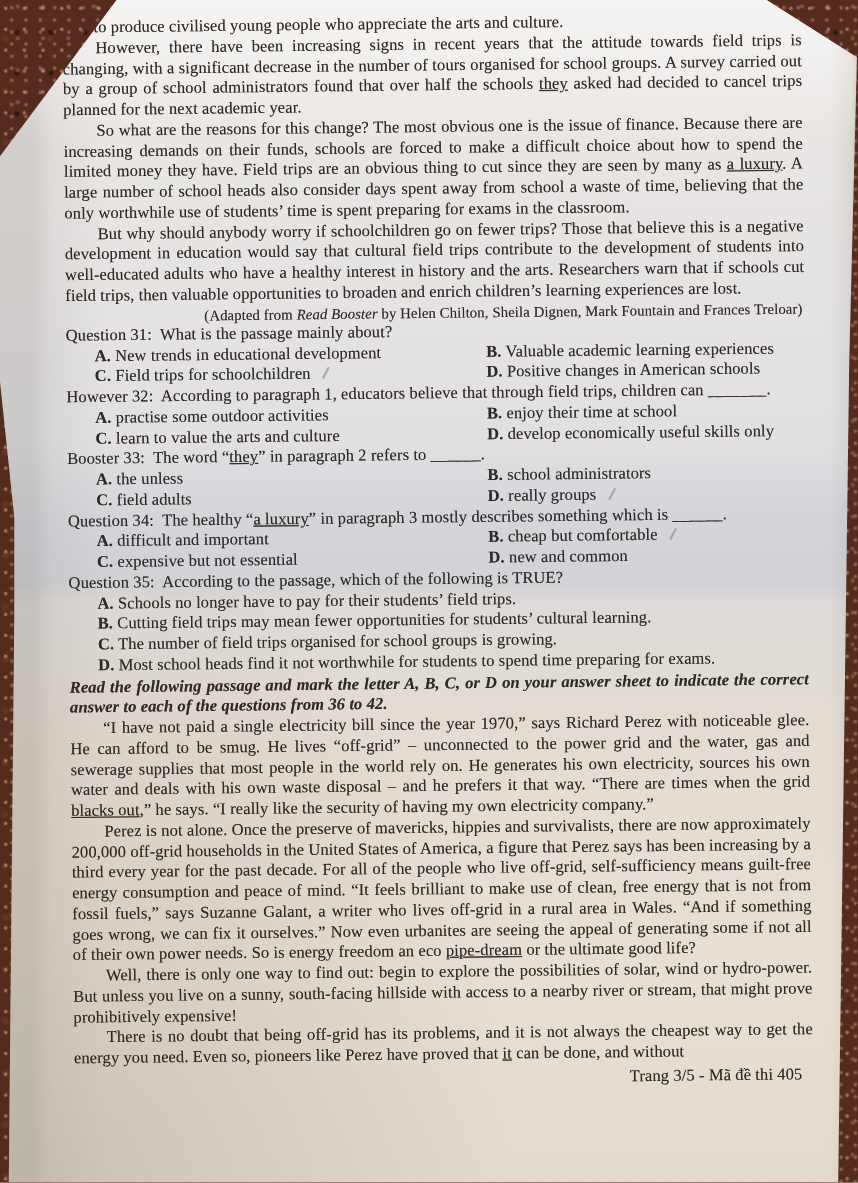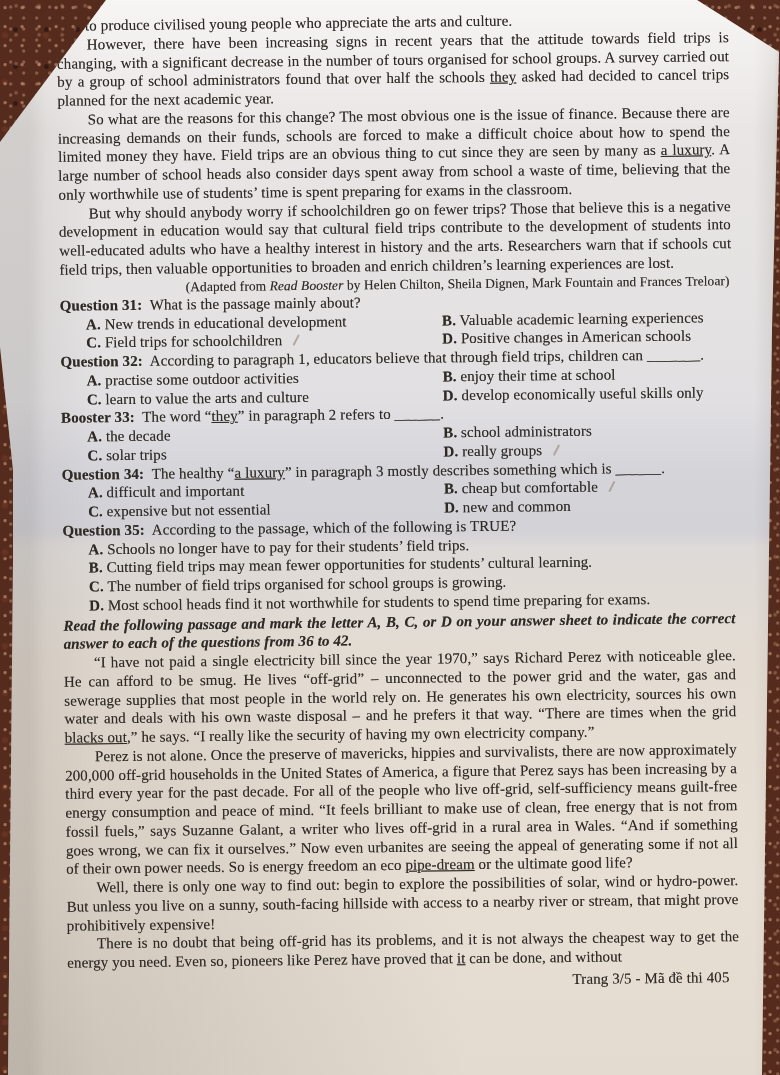--- a/index.html
+++ b/index.html
@@ -38,21 +38,21 @@
     padding:13px 46px 0 62px;
     transform:rotate(-0.65deg);transform-origin:390px 500px;
     font-size:15px;line-height:1.25;color:#2e2a26;text-align:justify;
     letter-spacing:.1px;text-shadow:0 0 .4px rgba(60,54,48,.55);
   }
   p{margin:0;}
   .indent{text-indent:30px;}
   .kw{font-weight:normal;text-decoration:underline;}
   .credit{text-align:right;font-size:13.4px;padding-right:2px;line-height:1.3;}
   .stem{margin:0;}
-  .q-label{font-weight:bold;}
+  .q-label{font-weight:normal;}
   .opts{padding-left:26px;display:grid;grid-template-columns:348px 1fr;column-gap:8px;text-align:left;}
   .opts.stack{display:block;}
   .opt{white-space:normal;}
   .opt b{font-weight:bold;}
   .instruction{font-weight:bold;font-style:italic;margin-top:1px;}
   .footer-line{text-align:right;padding-right:10px;margin-top:3px;font-size:15px;}
   .pencil{display:inline-block;width:12px;height:2px;background:#a39b8d;border-radius:1px;
           transform:rotate(-62deg);margin:0 0 4px 8px;opacity:.8;vertical-align:baseline;}
 </style>
 </head>
@@ -79,35 +79,35 @@
       <p class="stem"><b class="q-label">Question 31:</b>&nbsp; <span>What is the passage mainly about?</span></p>
       <div class="opts">
         <div class="opt"><b>A.</b> <span>New trends in educational development</span></div>
         <div class="opt"><b>B.</b> <span>Valuable academic learning experiences</span></div>
         <div class="opt"><b>C.</b> <span>Field trips for schoolchildren</span><span class="pencil"></span></div>
         <div class="opt"><b>D.</b> <span>Positive changes in American schools</span></div>
       </div>
     </div>
 
     <div>
-      <p class="stem"><b class="q-label">Question 32:</b>&nbsp; <span>According to paragraph 1, educators believe that through field trips, children can _______.</span></p>
+      <p class="stem"><b class="q-label">However 32:</b>&nbsp; <span>According to paragraph 1, educators believe that through field trips, children can _______.</span></p>
       <div class="opts">
         <div class="opt"><b>A.</b> <span>practise some outdoor activities</span></div>
         <div class="opt"><b>B.</b> <span>enjoy their time at school</span></div>
         <div class="opt"><b>C.</b> <span>learn to value the arts and culture</span></div>
         <div class="opt"><b>D.</b> <span>develop economically useful skills only</span></div>
       </div>
     </div>
 
     <div>
       <p class="stem"><b class="q-label">Booster 33:</b>&nbsp; <span>The word “</span><span class="kw">they</span><span>” in paragraph 2 refers to ______.</span></p>
       <div class="opts">
-        <div class="opt"><b>A.</b> <span>the decade</span></div>
+        <div class="opt"><b>A.</b> <span>the unless</span></div>
         <div class="opt"><b>B.</b> <span>school administrators</span></div>
-        <div class="opt"><b>C.</b> <span>solar trips</span></div>
+        <div class="opt"><b>C.</b> <span>field adults</span></div>
         <div class="opt"><b>D.</b> <span>really groups</span><span class="pencil"></span></div>
       </div>
     </div>
 
     <div>
       <p class="stem"><b class="q-label">Question 34:</b>&nbsp; <span>The healthy “</span><span class="kw">a luxury</span><span>” in paragraph 3 mostly describes something which is ______.</span></p>
       <div class="opts">
         <div class="opt"><b>A.</b> <span>difficult and important</span></div>
         <div class="opt"><b>B.</b> <span>cheap but comfortable</span><span class="pencil"></span></div>
         <div class="opt"><b>C.</b> <span>expensive but not essential</span></div>

